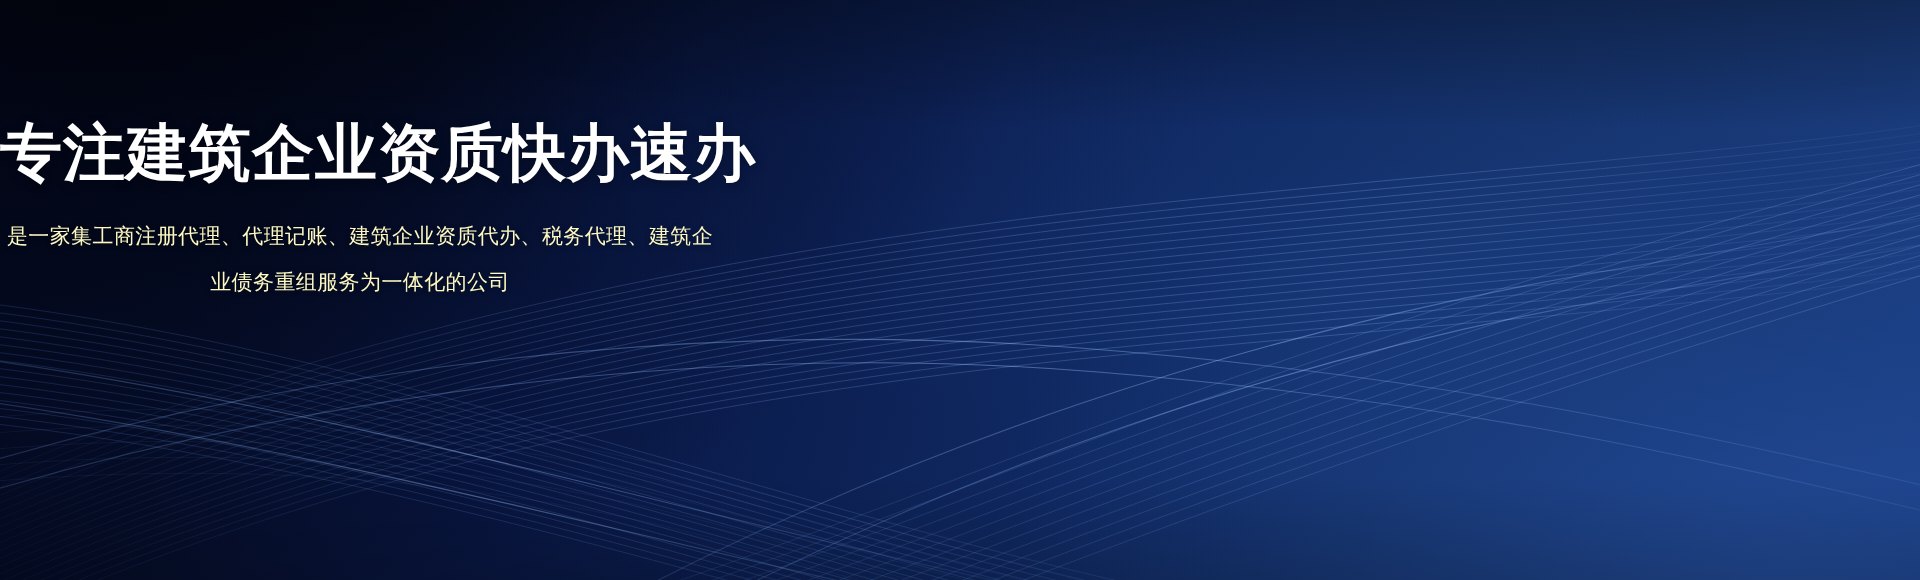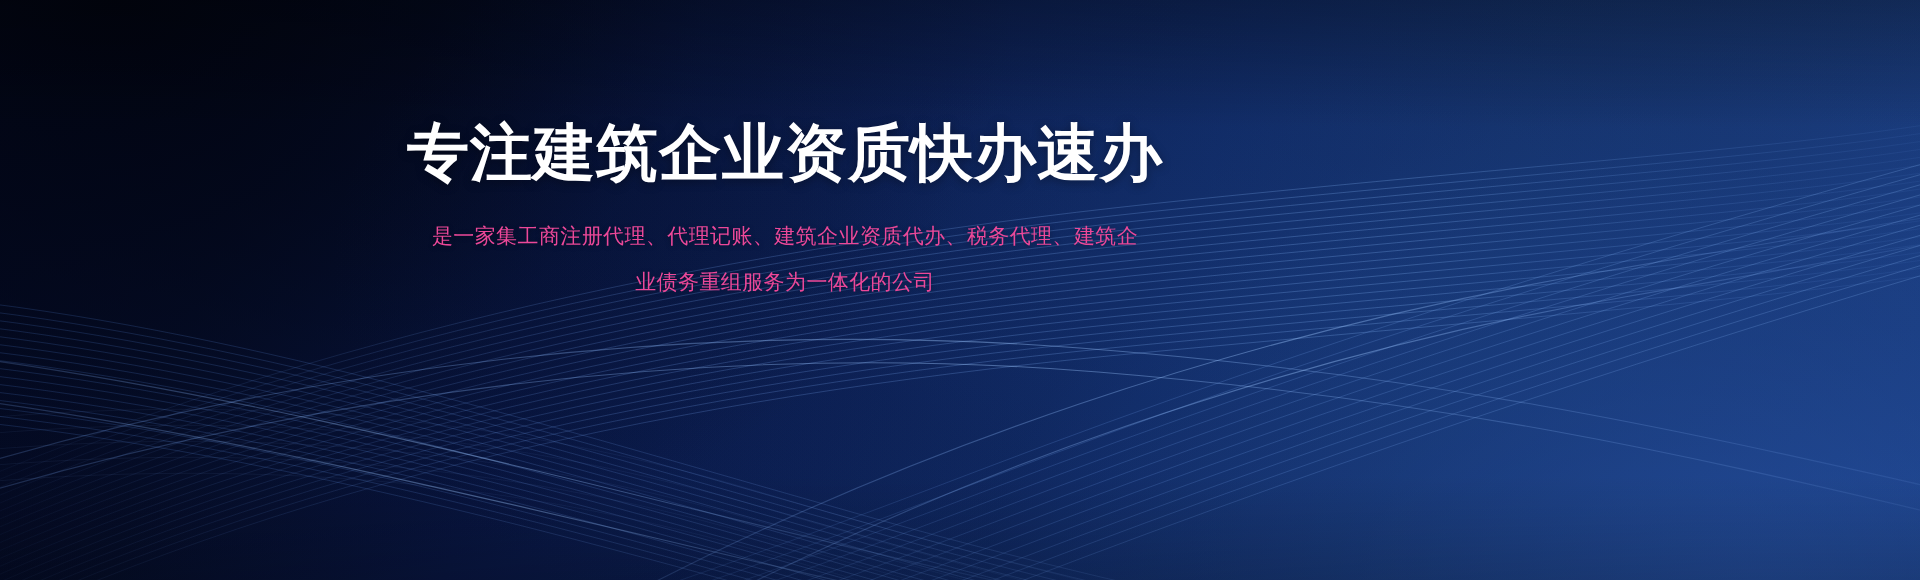--- a/index.html
+++ b/index.html
@@ -96,21 +96,21 @@
 
   
   .content {
     position: absolute;
     left: 0;
     top: 0;
     width: 1570px;
     height: 580px;
     display: flex;
     flex-direction: column;
-    align-items: center;
+    align-items: flex-start;
     justify-content: flex-start;
     padding-top: 118px;
     box-sizing: border-box;
   }
 
   .headline {
     margin: 0;
     font-size: 62px;
     line-height: 1.12;
     font-weight: 700;
@@ -120,21 +120,21 @@
     text-shadow: 0 2px 10px rgba(0,0,0,0.35);
   }
 
   .subtitle {
     margin: 0;
     padding-top: 26px;
     width: 720px;
     font-size: 21px;
     line-height: 46px;
     font-weight: 400;
-    color: #ec4899;
+    color: #fef9c3;
     text-align: center;
     letter-spacing: 0.4px;
     text-shadow: 0 1px 5px rgba(0,0,0,0.35);
   }
 </style>
 </head>
 <body>
 
 <div class="banner">
 

